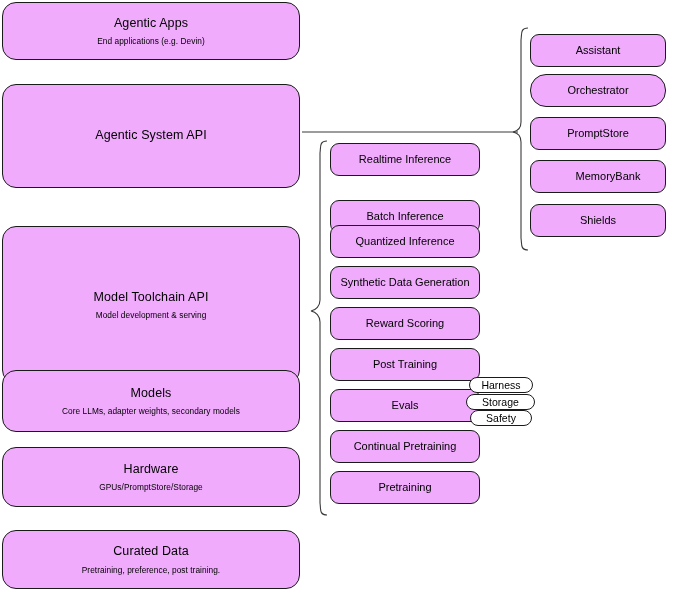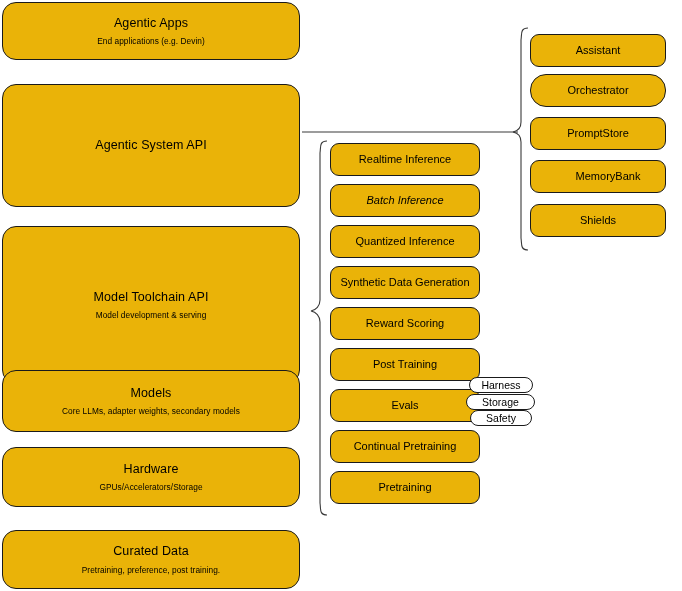--- a/index.html
+++ b/index.html
@@ -20,21 +20,21 @@
     overflow: hidden;
     background: #ffffff;
   }
 
   
   .box {
     position: absolute;
     box-sizing: border-box;
     border: 1px solid #1a1a1a;
     border-radius: 12px;
-    background: #eab308;
+    background: #f0abfc;
     display: flex;
     flex-direction: column;
     align-items: center;
     justify-content: center;
     text-align: center;
     line-height: 1.25;
   }
 
   
   .layer-box {
@@ -124,48 +124,48 @@
              C 316 312, 320 316, 320 322
              L 320 503
              C 321 509, 319 515, 327 515"></path>
   </svg>
 
   <div class="box layer-box" style="top:2px;  height:58px;">
     <div class="layer-title">Agentic Apps</div>
     <div class="layer-sub">End applications (e.g. Devin)</div>
   </div>
 
-  <div class="box layer-box" style="top:84px; height:123px;">
+  <div class="box layer-box" style="top:84px; height:104px;">
     <div class="layer-title">Agentic System API</div>
   </div>
 
   <div class="box layer-box" style="top:226px; height:158px;">
     <div class="layer-title">Model Toolchain API</div>
     <div class="layer-sub">Model development &amp; serving</div>
   </div>
 
   <div class="box layer-box" style="top:370px; height:62px;">
     <div class="layer-title">Models</div>
     <div class="layer-sub">Core LLMs, adapter weights, secondary models</div>
   </div>
 
   <div class="box layer-box" style="top:447px; height:60px;">
     <div class="layer-title">Hardware</div>
-    <div class="layer-sub">GPUs/Accelerators/Storage</div>
+    <div class="layer-sub">GPUs/PromptStore/Storage</div>
   </div>
 
   <div class="box mid-box" style="top:143px;">
     <span>Realtime Inference</span>
   </div>
 
   <div class="box layer-box" style="top:530px; height:59px;">
     <div class="layer-title">Curated Data</div>
     <div class="layer-sub">Pretraining, preference, post training.</div>
   </div>
-  <div class="box mid-box" style="top:184px;font-style:italic;">
+  <div class="box mid-box" style="top:200px;">
     <span>Batch Inference</span>
   </div>
   <div class="box mid-box" style="top:225px;">
     <span>Quantized Inference</span>
   </div>
   <div class="box mid-box" style="top:266px;">
     <span>Synthetic Data Generation</span>
   </div>
   <div class="box mid-box" style="top:307px;">
     <span>Reward Scoring</span>

